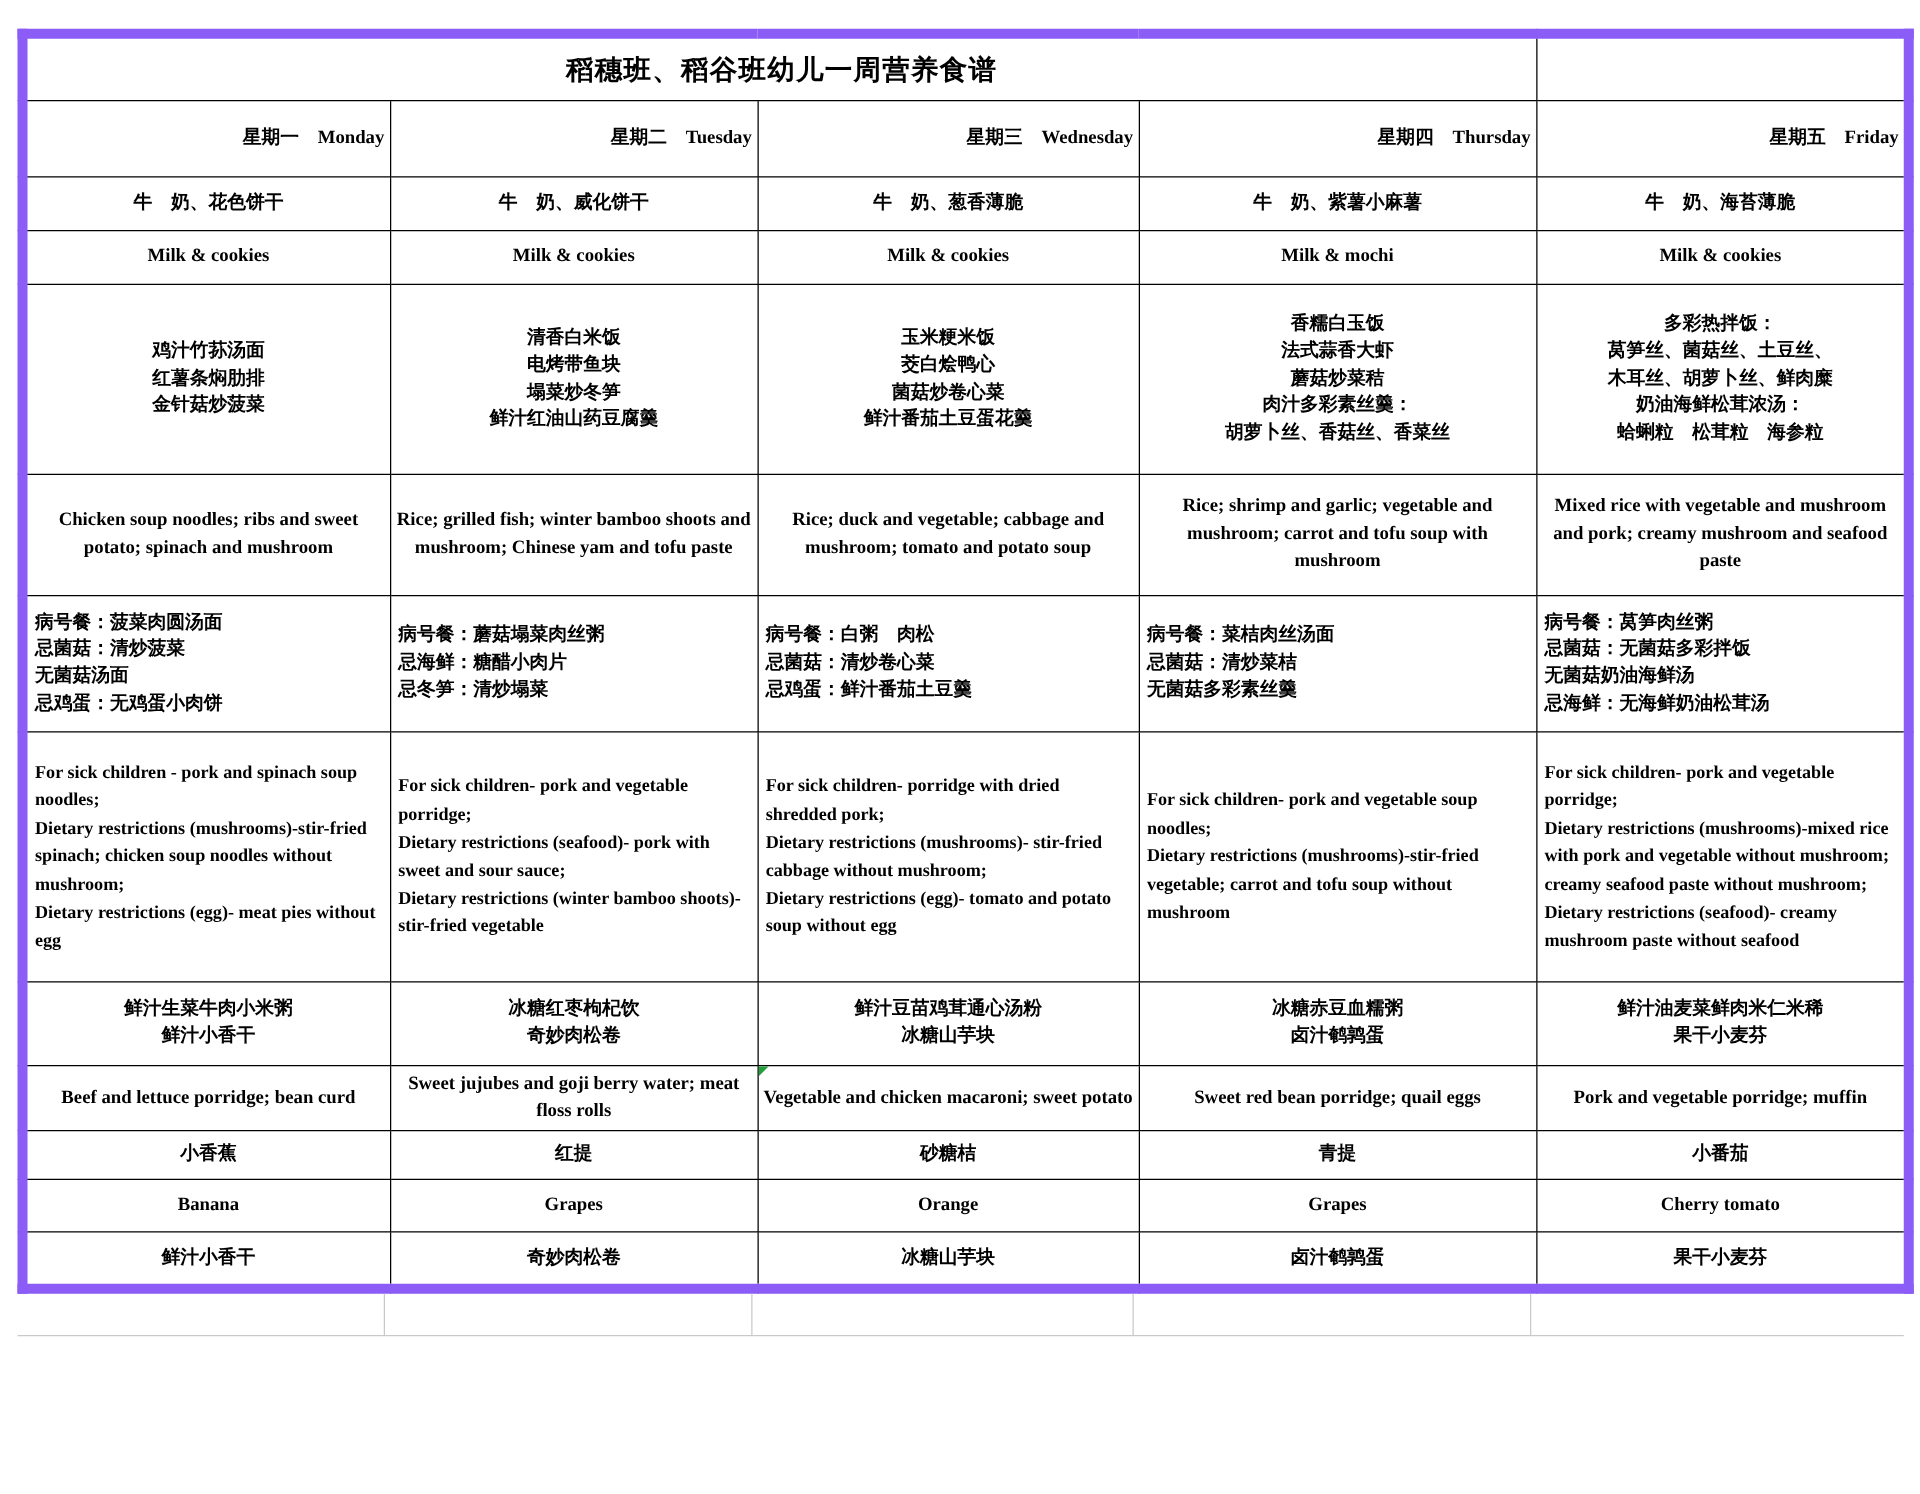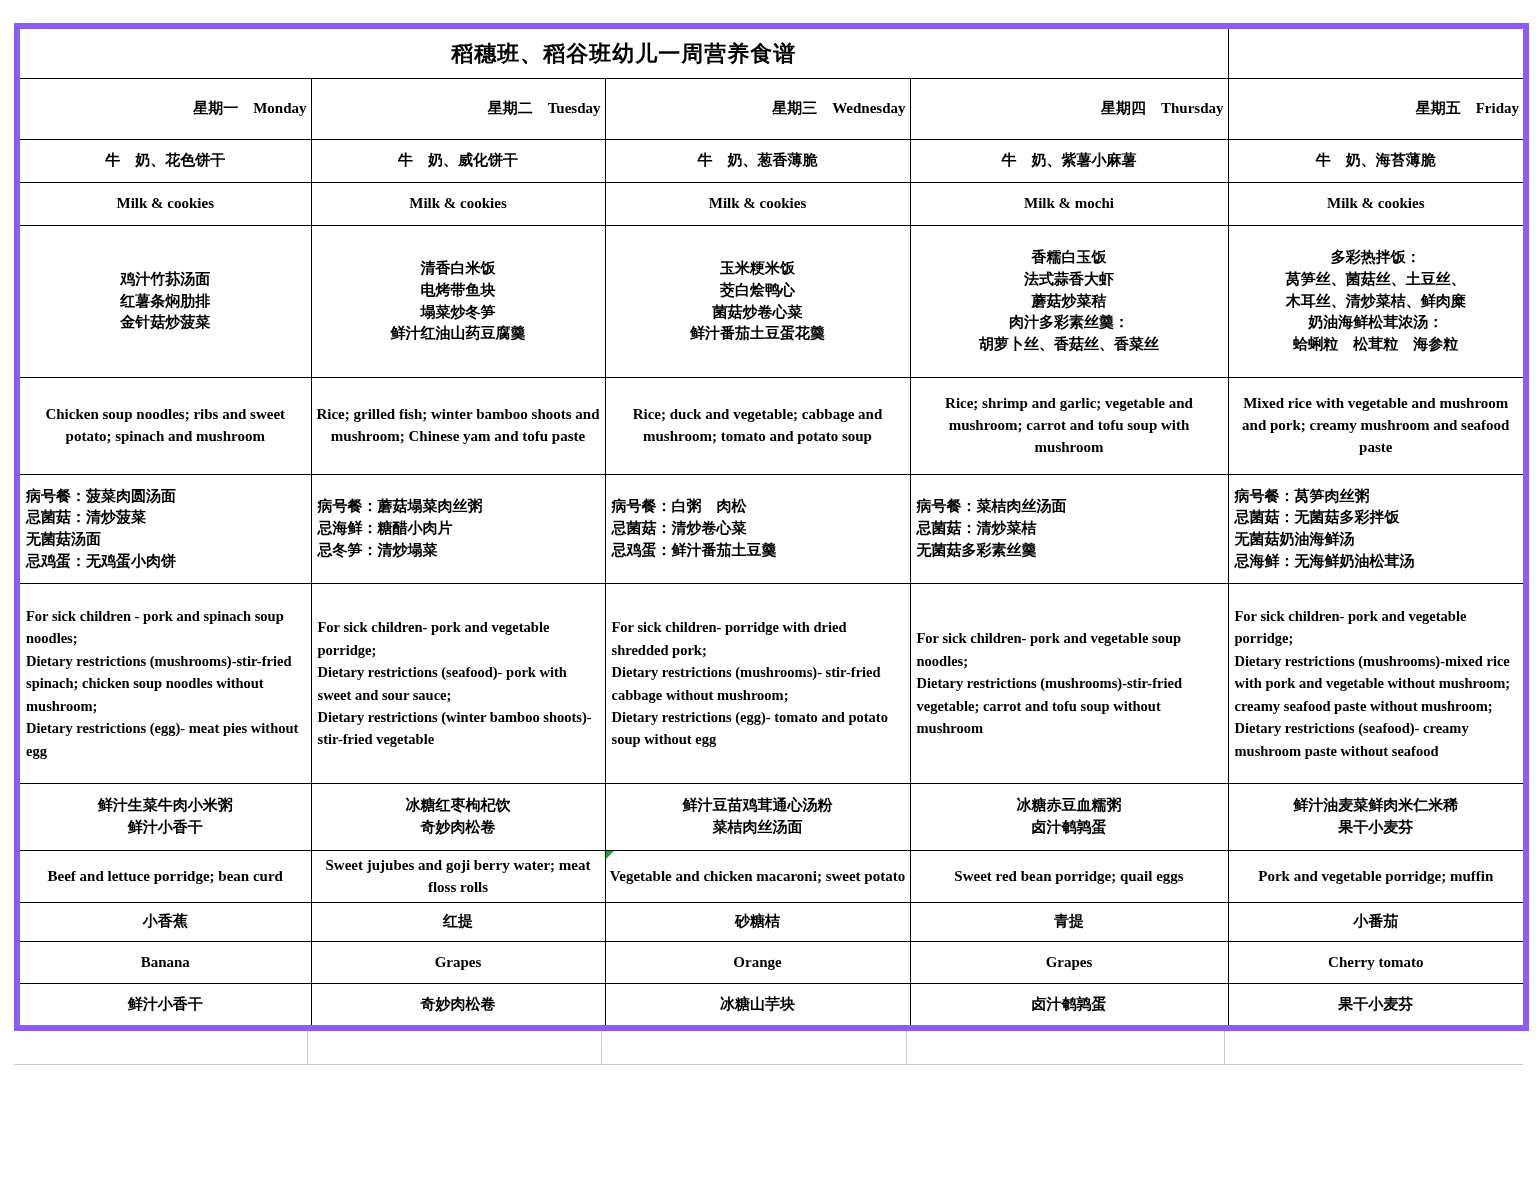--- a/index.html
+++ b/index.html
@@ -7,21 +7,21 @@
     width:1536px;height:1195px;
     box-sizing:border-box;
     padding:23px 13px 0 14px;
     font-family:"Liberation Serif","DejaVu Serif",serif;
     color:#000;
   }
   table.menu{
     width:1509px;
     border-collapse:collapse;
     table-layout:fixed;
-    border:6px solid #8b5cf6;
+    border:8px solid #8b5cf6;
     padding-left:30px;
   }
   td{
     border:1px solid #000;
     text-align:center;
     vertical-align:middle;
     font-weight:bold;
     font-size:15px;
     line-height:1.45;
     white-space:pre-line;
@@ -115,21 +115,21 @@
 茭白烩鸭心
 菌菇炒卷心菜
 鲜汁番茄土豆蛋花羹</td>
     <td>香糯白玉饭
 法式蒜香大虾
 蘑菇炒菜秸
 肉汁多彩素丝羹：
 胡萝卜丝、香菇丝、香菜丝</td>
     <td>多彩热拌饭：
 莴笋丝、菌菇丝、土豆丝、
-木耳丝、清炒菜桔、鲜肉糜
+木耳丝、胡萝卜丝、鲜肉糜
 奶油海鲜松茸浓汤：
 蛤蜊粒　松茸粒　海参粒</td>
   </tr>
 
   <tr class="r-len">
     <td>Chicken soup noodles; ribs and sweet potato; spinach and mushroom</td>
     <td>Rice; grilled fish; winter bamboo shoots and mushroom; Chinese yam and tofu paste</td>
     <td>Rice; duck and vegetable; cabbage and mushroom; tomato and potato soup</td>
     <td>Rice; shrimp and garlic; vegetable and mushroom; carrot and tofu soup with mushroom</td>
     <td>Mixed rice with vegetable and mushroom and pork; creamy mushroom and seafood paste</td>
@@ -171,21 +171,21 @@
 Dietary restrictions (mushrooms)-mixed rice with pork and vegetable without mushroom; creamy seafood paste without mushroom;
 Dietary restrictions (seafood)- creamy mushroom paste without seafood</td>
   </tr>
 
   <tr class="r-pcn">
     <td>鲜汁生菜牛肉小米粥
 鲜汁小香干</td>
     <td>冰糖红枣枸杞饮
 奇妙肉松卷</td>
     <td>鲜汁豆苗鸡茸通心汤粉
-菜桔肉丝汤面</td>
+冰糖山芋块</td>
     <td>冰糖赤豆血糯粥
 卤汁鹌鹑蛋</td>
     <td>鲜汁油麦菜鲜肉米仁米稀
 果干小麦芬</td>
   </tr>
 
   <tr class="r-pen">
     <td>Beef and lettuce porridge; bean curd</td>
     <td>Sweet jujubes and goji berry water; meat floss rolls</td>
     <td class="rel"><span class="flag"></span><span>Vegetable and chicken macaroni;  sweet potato</span></td>

